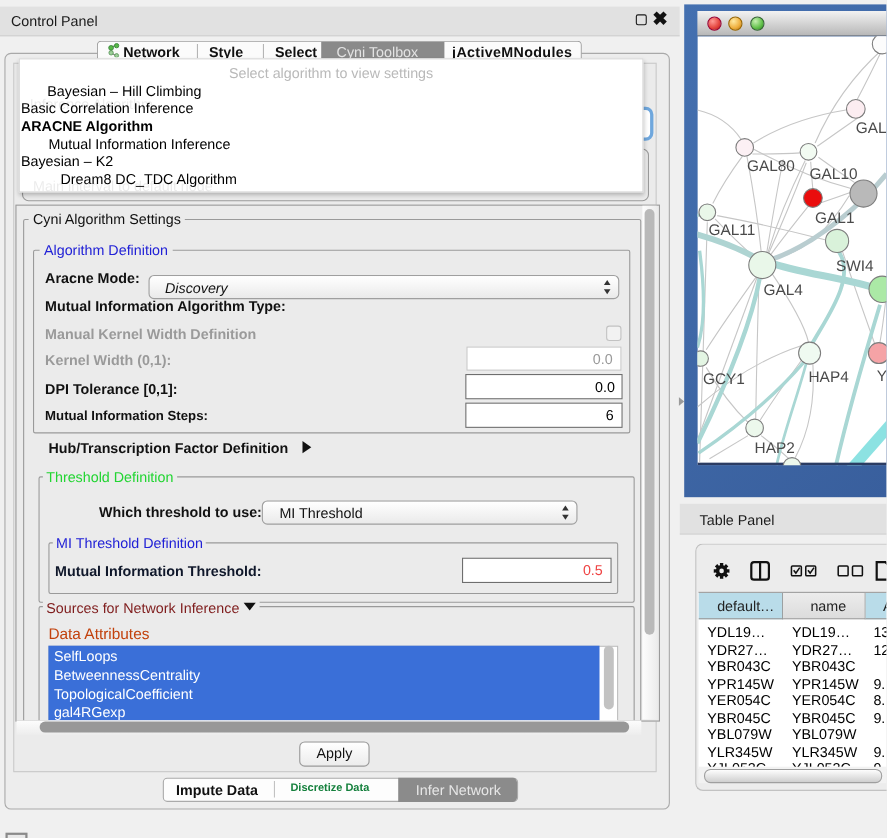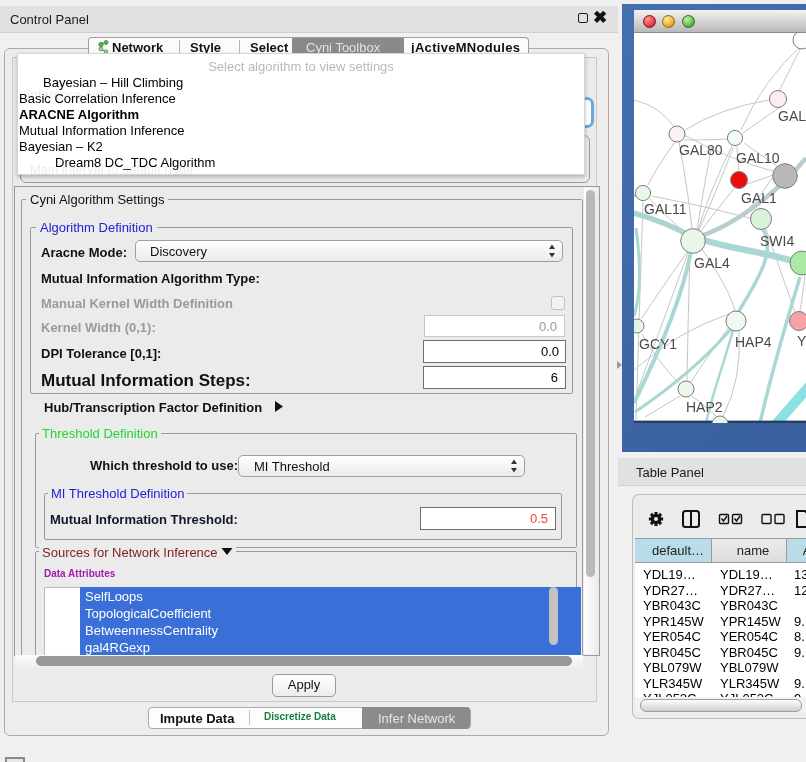--- a/index.html
+++ b/index.html
@@ -44,54 +44,54 @@
 
   <div class="abs" style="left:20px;top:135px;width:568px;height:46px;background:#ebebeb;border:1px solid #9a9a9a;border-radius:6px;"></div>
 
   <div class="abs" style="left:17px;top:53px;width:566px;height:120px;background:#ffffff;border:1px solid #d6d6d6;box-shadow:0 2px 4px rgba(0,0,0,0.25);font-size:13px;color:#000;">
     <div class="abs" style="left:0;top:5px;width:566px;text-align:center;color:#b9b9b9;">Select algorithm to view settings</div>
     <div class="abs" style="left:9px;top:33px;font-size:13px;color:rgba(60,60,60,0.10);">Inference Algorithm</div>
     <div class="abs" style="left:12px;top:108px;font-size:13px;color:rgba(60,60,60,0.10);">Main interval to default node</div>
     <div class="abs" style="left:1px;top:21px;margin-left:24px;">Bayesian – Hill Climbing</div>
     <div class="abs" style="left:1px;top:37px;">Basic Correlation Inference</div>
     <div class="abs" style="left:1px;top:53px;font-weight:bold;">ARACNE Algorithm</div>
-    <div class="abs" style="left:1px;top:69px;">Mutual Information Inference</div>
+    <div class="abs" style="left:1px;top:69px;padding-left:25px;">Mutual Information Inference</div>
     <div class="abs" style="left:1px;top:85px;">Bayesian – K2</div>
     <div class="abs" style="left:1px;top:101px;padding-left:36px;">Dream8 DC_TDC Algorithm</div>
   </div>
 
   <div class="abs" style="left:14px;top:186px;width:584px;height:468px;background:#ebebeb;border:1px solid #9a9a9a;overflow:hidden;">
    <div class="abs" style="left:0;top:0;width:570px;height:468px;">
 
     <div class="abs" style="left:6px;top:12px;width:560px;height:470px;border:1px solid #9a9a9a;border-radius:2px;"></div>
     <div class="abs" style="left:11px;top:5px;background:#ebebeb;padding:0 4px;font-size:13px;color:#111;">Cyni Algorithm Settings</div>
 
     <div class="abs" style="left:15px;top:40px;width:541px;height:165px;border:1px solid #9a9a9a;border-radius:2px;"></div>
     <div class="abs" style="left:21px;top:33px;background:#ebebeb;padding:0 4px;font-size:13px;color:#2121d6;">Algorithm Definition</div>
 
     <div class="abs" style="left:26px;top:58px;font-size:13px;font-weight:bold;color:#111;">Aracne Mode:</div>
-    <div class="abs" style="left:120px;top:53px;width:426px;height:20px;background:linear-gradient(#ffffff,#eaeaea);border:1px solid #9f9f9f;border-radius:5px;">
+    <div class="abs" style="left:120px;top:63px;width:426px;height:20px;background:linear-gradient(#ffffff,#eaeaea);border:1px solid #9f9f9f;border-radius:5px;font-style:italic;">
       <span style="position:absolute;left:14px;top:3px;font-size:13px;color:#111;">Discovery</span>
       <svg style="position:absolute;right:6px;top:3px;" width="8" height="14" viewBox="0 0 8 14">
             <path d="M4 0.5 L7 5 L1 5 Z" fill="#333"></path>
             <path d="M4 13.5 L1 9 L7 9 Z" fill="#333"></path>
           </svg>
     </div>
     <div class="abs" style="left:26px;top:84px;font-size:13px;font-weight:bold;color:#111;">Mutual Information Algorithm Type:</div>
     <div class="abs" style="left:26px;top:109px;font-size:13px;font-weight:bold;color:#9a9a9a;">Manual Kernel Width Definition</div>
     <div class="abs" style="left:536px;top:109px;width:12px;height:12px;background:#f2f2f2;border:1px solid #c2c2c2;border-radius:3px;"></div>
     <div class="abs" style="left:26px;top:133px;font-size:13px;font-weight:bold;color:#9a9a9a;">Kernel Width (0,1):</div>
     <div class="abs" style="left:409px;top:128px;width:139px;height:20px;background:#fff;border:1px solid #c6c6c6;">
           <span style="position:absolute;right:7px;top:3px;font-size:13px;color:#9a9a9a;">0.0</span>
         </div>
     <div class="abs" style="left:26px;top:159px;font-size:13px;font-weight:bold;color:#111;">DPI Tolerance [0,1]:</div>
     <div class="abs" style="left:408px;top:153px;width:141px;height:21px;background:#fff;border:1px solid #6e6e6e;">
           <span style="position:absolute;right:6px;top:3px;font-size:13px;color:#000;">0.0</span>
         </div>
-    <div class="abs" style="left:26px;top:184px;font-size:17px;font-weight:bold;color:#111;">Mutual Information Steps:</div>
+    <div class="abs" style="left:26px;top:184px;font-size:12px;font-weight:bold;color:#111;">Mutual Information Steps:</div>
     <div class="abs" style="left:408px;top:179px;width:141px;height:21px;background:#fff;border:1px solid #6e6e6e;">
           <span style="position:absolute;right:7px;top:3px;font-size:13px;color:#000;">6</span>
         </div>
 
     <div class="abs" style="left:29px;top:213px;font-size:13px;font-weight:bold;color:#111;">Hub/Transcription Factor Definition</div>
     <svg class="abs" style="left:259px;top:213px;" width="10" height="13" viewBox="0 0 10 13">
           <path d="M1 1 L9 6.5 L1 12 Z" fill="#111"></path>
         </svg>
 
     <div class="abs" style="left:20px;top:246px;width:540px;height:113px;border:1px solid #9a9a9a;border-radius:2px;"></div>
@@ -110,27 +110,27 @@
     <div class="abs" style="left:33px;top:299px;background:#ebebeb;padding:0 3px;font-size:13px;color:#2121d6;">MI Threshold Definition</div>
     <div class="abs" style="left:35px;top:325px;font-size:13px;font-weight:bold;color:#0f172a;">Mutual Information Threshold:</div>
     <div class="abs" style="left:405px;top:320px;width:134px;height:21px;background:#fff;border:1px solid #6e6e6e;">
           <span style="position:absolute;right:7px;top:3px;font-size:13px;color:#ef4444;">0.5</span>
         </div>
 
     <div class="abs" style="left:20px;top:364px;width:540px;height:110px;border:1px solid #9a9a9a;border-radius:2px;"></div>
     <div class="abs" style="left:24px;top:358px;background:#ebebeb;padding:0 3px;font-size:13px;color:#7f1d1d;">Sources for Network Inference <svg width="12" height="9" viewBox="0 0 12 9" style="vertical-align:1px;">
             <path d="M0.5 1 L11.5 1 L6 8 Z" fill="#111"></path>
           </svg></div>
-    <div class="abs" style="left:29px;top:381px;font-size:10px;font-weight:bold;color:#a21caf;">Data Attributes</div>
+    <div class="abs" style="left:29px;top:381px;font-size:14px;font-weight:normal;color:#c2410c;">Data Attributes</div>
 
     <div class="abs" style="left:29px;top:400px;width:516px;height:68px;background:#fff;border:1px solid #bbb;"></div>
-    <div class="abs" style="left:29px;top:400px;width:501px;height:68px;background:#3a6fd8;color:#fff;font-size:13px;margin-left:36px;">
+    <div class="abs" style="left:29px;top:400px;width:501px;height:68px;background:#3a6fd8;color:#fff;font-size:13px;">
       <div style="padding:2px 0 0 5px;height:15px;">SelfLoops</div>
+      <div style="padding:2px 0 0 5px;height:15px;">BetweennessCentrality</div>
       <div style="padding:2px 0 0 5px;height:15px;">TopologicalCoefficient</div>
-      <div style="padding:2px 0 0 5px;height:15px;">BetweennessCentrality</div>
       <div style="padding:2px 0 0 5px;height:15px;">gal4RGexp</div>
     </div>
     <div class="abs" style="left:534px;top:400px;width:9px;height:58px;background:#c2c2c2;border-radius:5px;"></div>
    </div>
   </div>
 
   <div class="abs" style="left:584px;top:187px;width:13px;height:467px;background:linear-gradient(90deg,#fdfdfd,#ededed);"></div>
   <div class="abs" style="left:586px;top:190px;width:9px;height:387px;background:#b9b9b9;border-radius:5px;"></div>
 
   <div class="abs" style="left:15px;top:655px;width:568px;height:13px;background:linear-gradient(#fdfdfd,#ededed);"></div>

